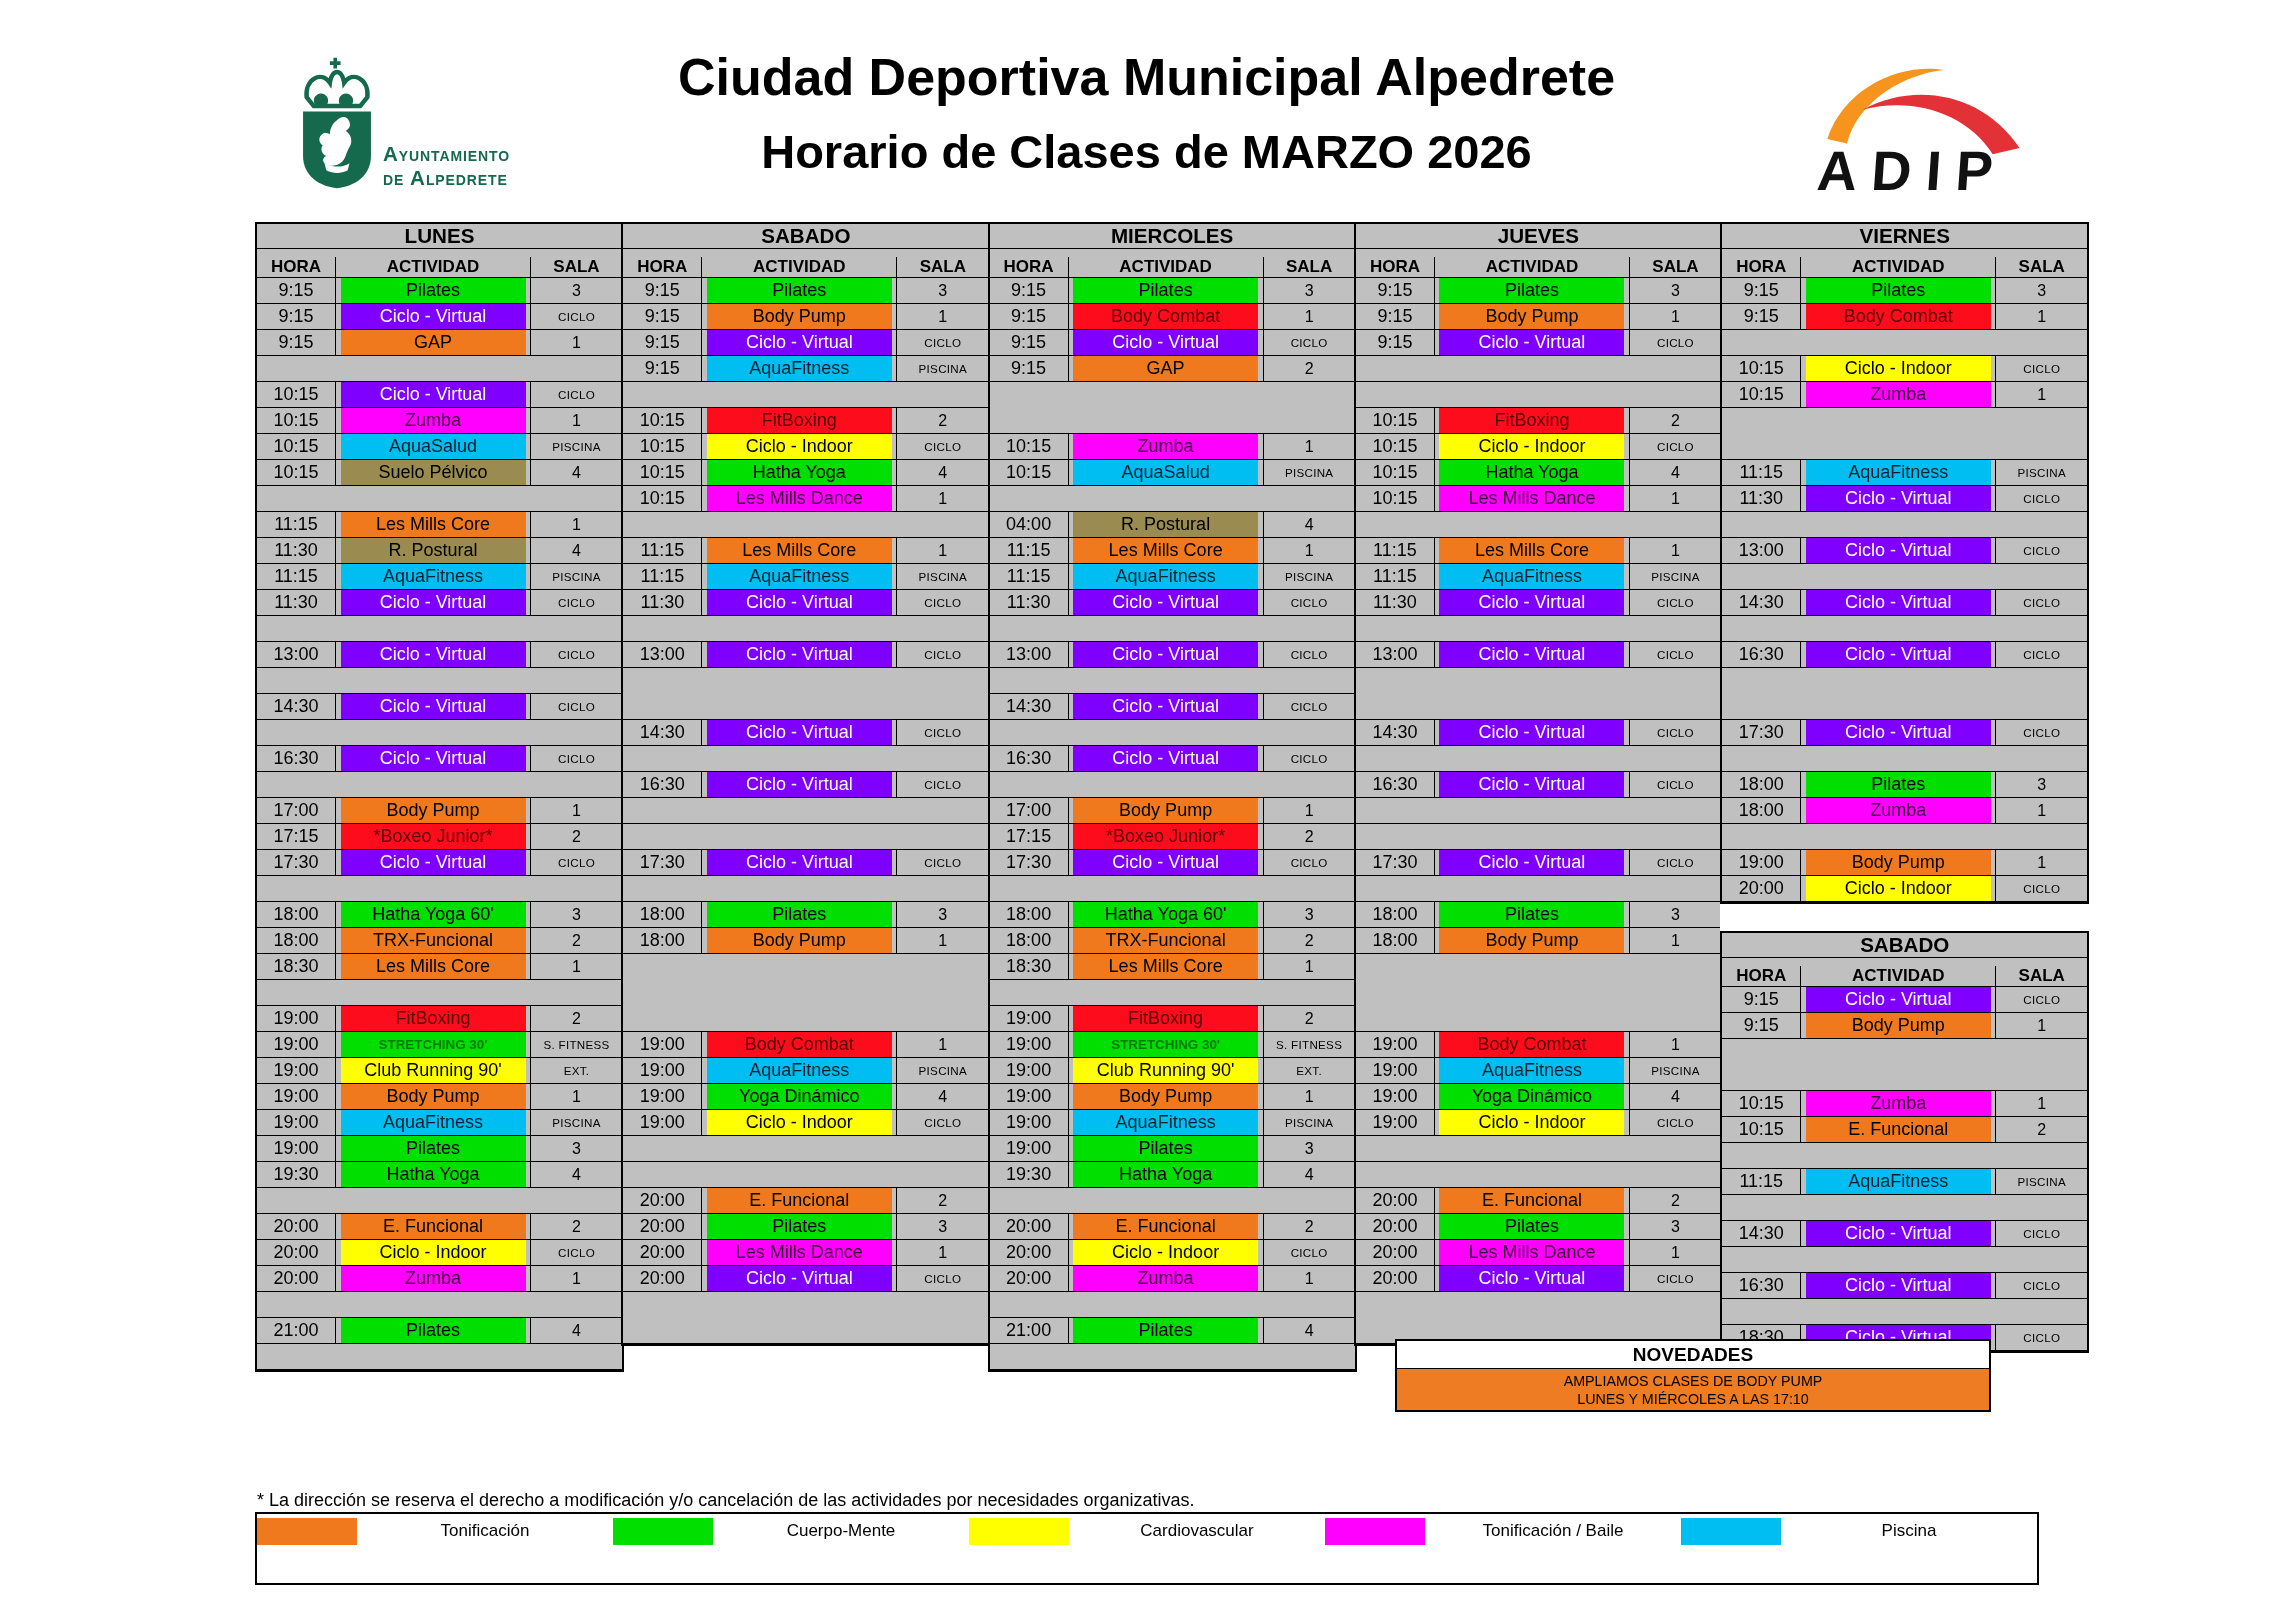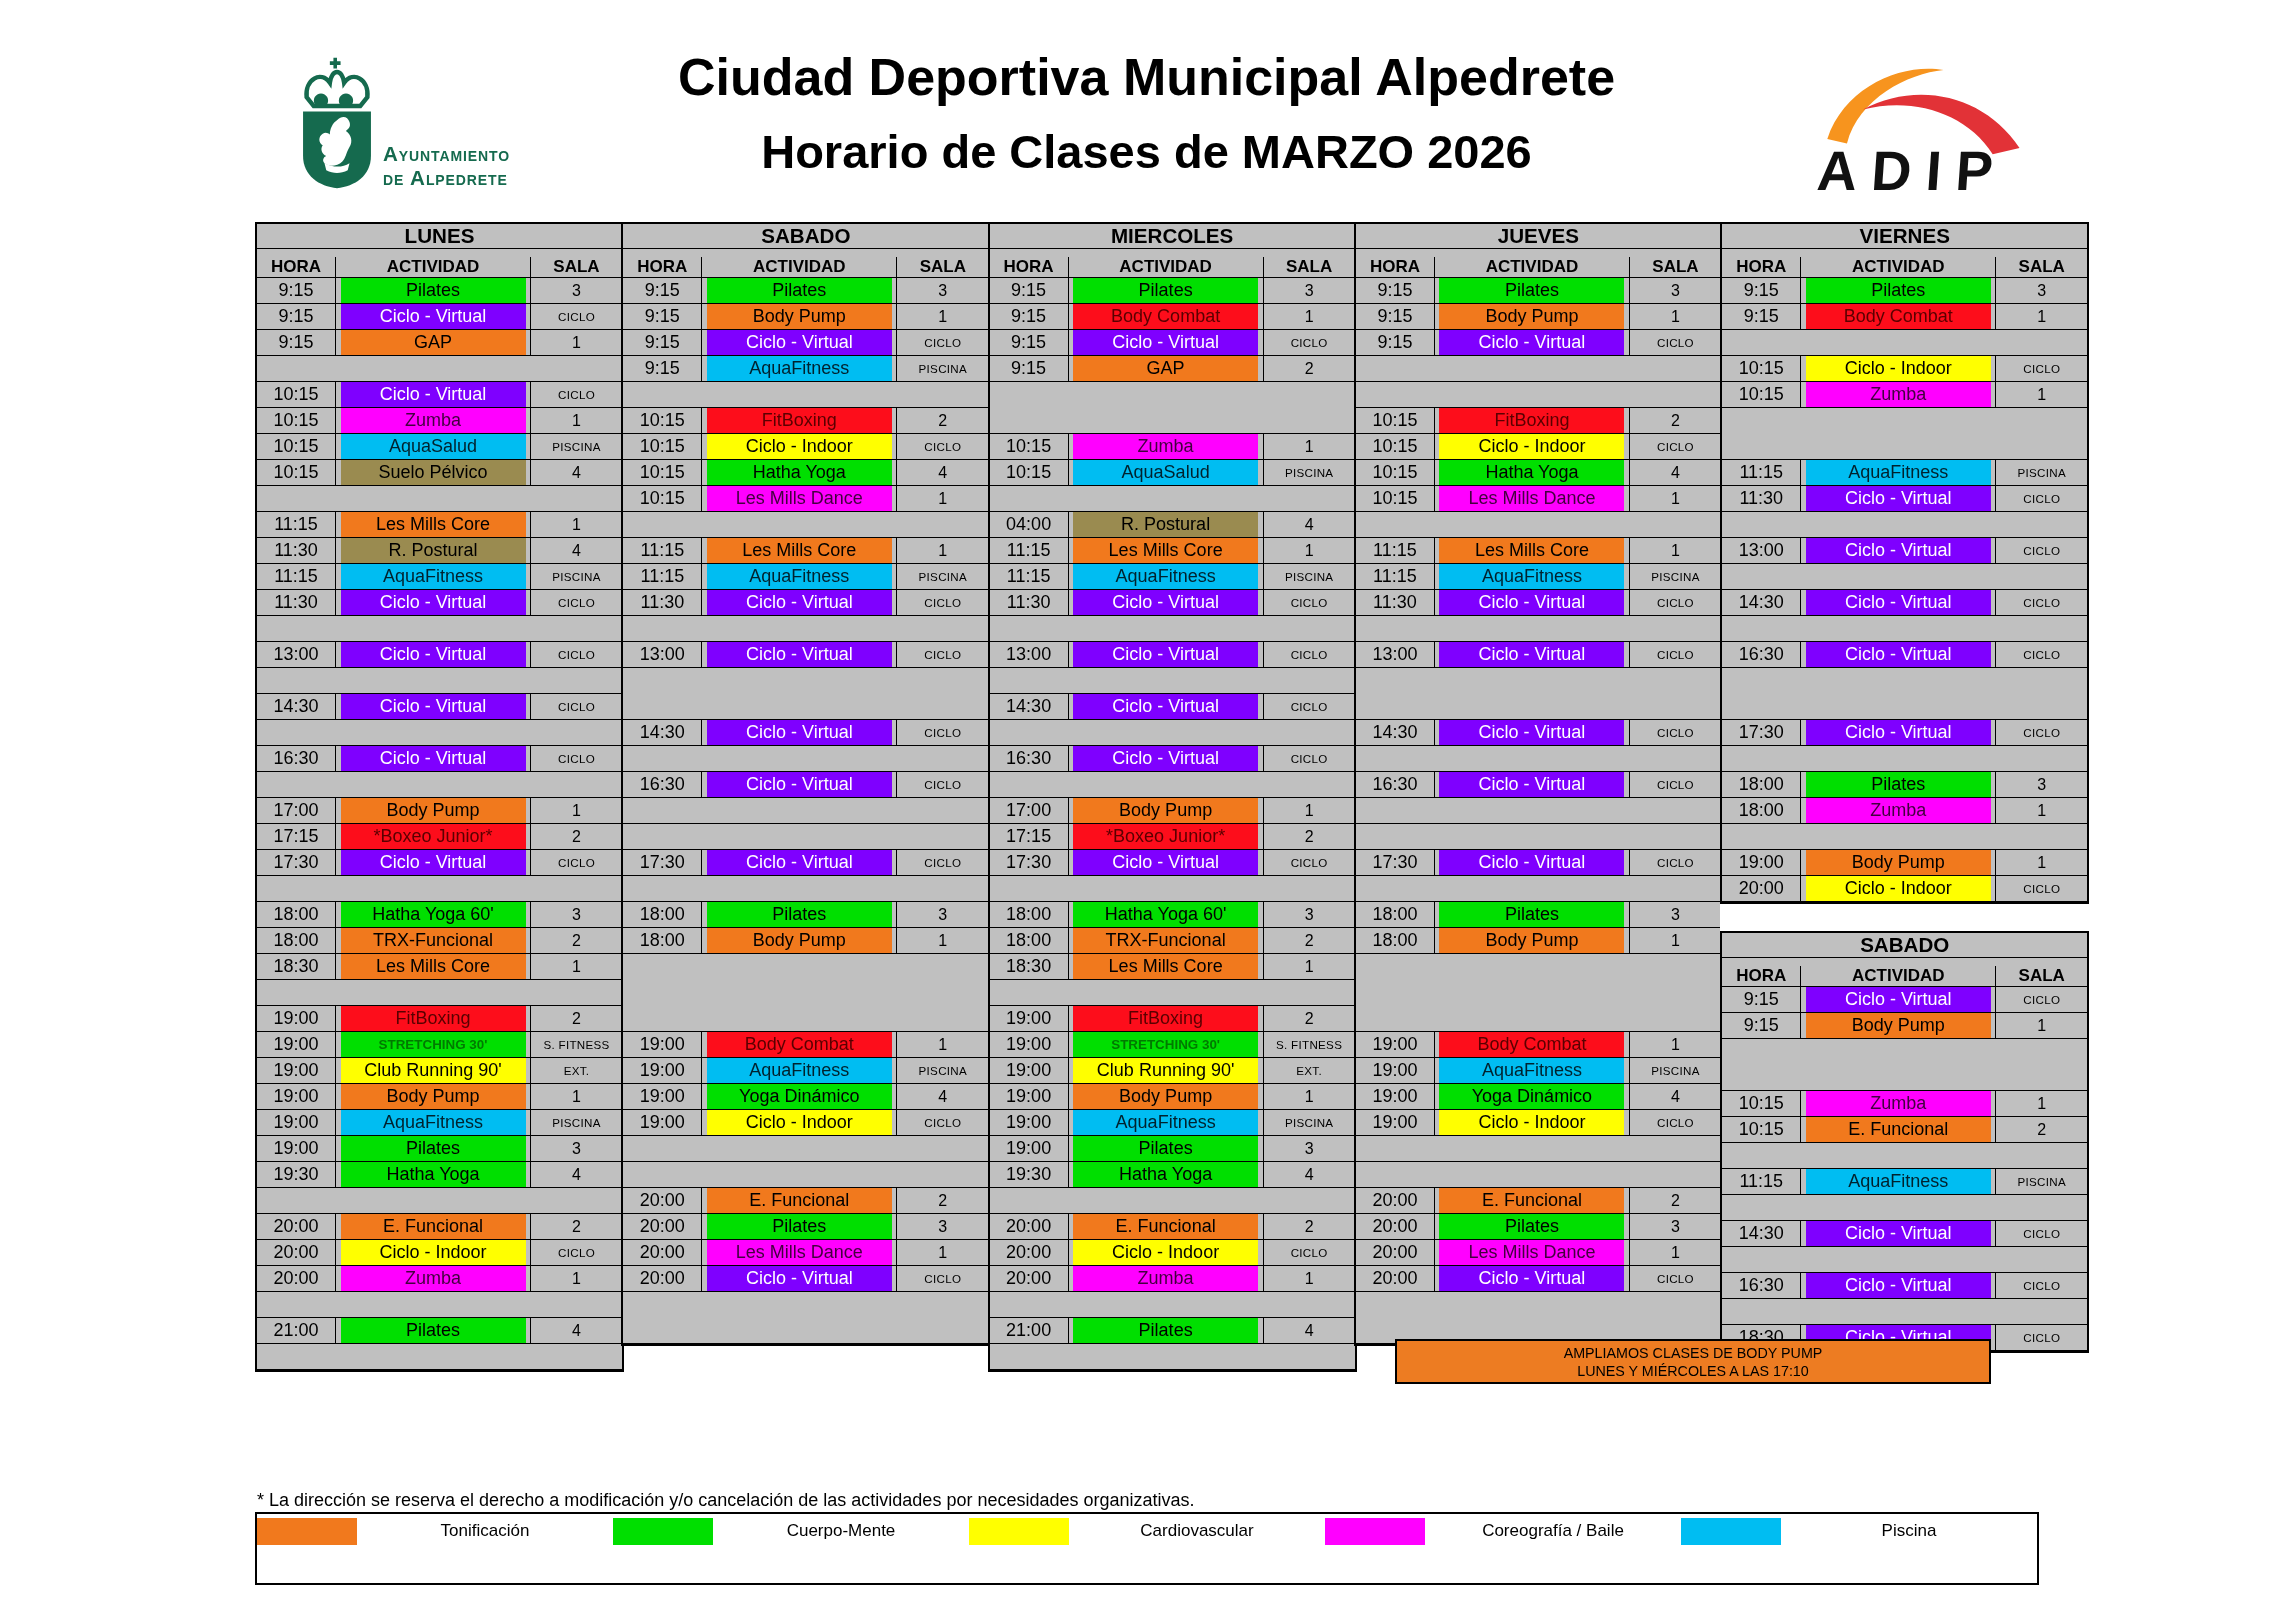--- a/index.html
+++ b/index.html
@@ -1126,20 +1126,21 @@
           <div class="ac">
             <div class="band" style="background: rgb(127, 0, 255); color: rgb(255, 255, 255);">Ciclo - Virtual</div>
           </div>
           <div class="sc smalltxt">CICLO</div>
         </div>
       </div>
     </div>
   </div>
 
 <div id="novedades">
+  <div class="nv-head">NOVEDADES</div>
   <div class="nv-body" id="nv-body" style="background: rgb(237, 124, 34);">
     <div>AMPLIAMOS CLASES DE BODY PUMP</div>
     <div>LUNES Y MIÉRCOLES A LAS 17:10</div>
   </div>
 </div>
 
 <div id="footnote">* La dirección se reserva el derecho a modificación y/o cancelación de las actividades por necesidades organizativas.</div>
 <div id="legend">
     <div class="lrow">
       <div class="lcell">
@@ -1149,21 +1150,21 @@
       <div class="lcell">
         <div class="lswatch" style="background: rgb(0, 223, 0);"></div>
         <div class="llabel">Cuerpo-Mente</div>
       </div>
       <div class="lcell">
         <div class="lswatch" style="background: rgb(255, 255, 0);"></div>
         <div class="llabel">Cardiovascular</div>
       </div>
       <div class="lcell">
         <div class="lswatch" style="background: rgb(255, 0, 255);"></div>
-        <div class="llabel">Coreografía / Baile</div>
+        <div class="llabel">Tonificación / Baile</div>
       </div>
       <div class="lcell">
         <div class="lswatch" style="background: rgb(0, 189, 242);"></div>
         <div class="llabel">Piscina</div>
       </div>
     </div>
   </div>
 
 
 </body></html>

